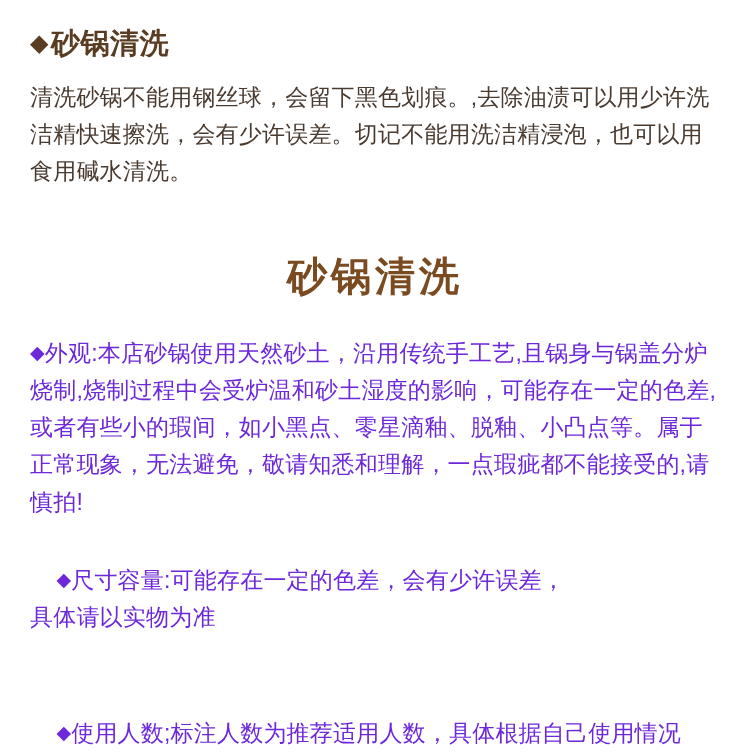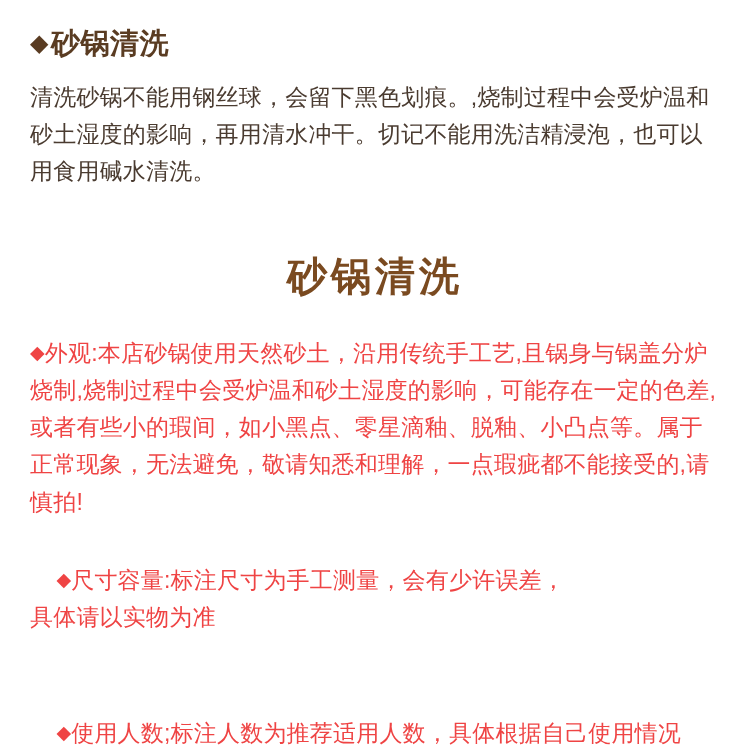--- a/index.html
+++ b/index.html
@@ -48,49 +48,49 @@
     font-weight: bold;
     color: #7a4a20;
     font-family: "Liberation Serif", "DejaVu Serif", serif;
     letter-spacing: 4px;
     margin: 62px 0 34px 0;
     line-height: 1.2;
   }
   .tip-block {
     font-size: 23px;
     line-height: 1.62;
-    color: #ef4444;
+    color: #6d28d9;
     margin: 0 0 2px 0;
     letter-spacing: 0.2px;
   }
   .tip-block .diamond {
     font-size: 19px;
     vertical-align: 2px;
   }
   .tip-gap { height: 2px; }
 </style>
 </head>
 <body>
 
 <div class="page">
 
   <h2 class="section-heading">
     <span class="diamond">◆</span><span>砂锅清洗</span>
   </h2>
 
-  <p class="body-text">清洗砂锅不能用钢丝球，会留下黑色划痕。,烧制过程中会受炉温和砂土湿度的影响，再用清水冲干。切记不能用洗洁精浸泡，也可以用食用碱水清洗。</p>
+  <p class="body-text">清洗砂锅不能用钢丝球，会留下黑色划痕。,去除油渍可以用少许洗洁精快速擦洗，会有少许误差。切记不能用洗洁精浸泡，也可以用食用碱水清洗。</p>
 
   <h1 class="tips-title">砂锅清洗</h1>
 
   <div class="tip-block">
     <span class="diamond">◆</span><span>外观:本店砂锅使用天然砂土，沿用传统手工艺,且锅身与锅盖分炉烧制,烧制过程中会受炉温和砂土湿度的影响，可能存在一定的色差,或者有些小的瑕间，如小黑点、零星滴釉、脱釉、小凸点等。属于正常现象，无法避免，敬请知悉和理解，一点瑕疵都不能接受的,请慎拍!</span>
   </div>
   <div class="tip-gap"></div>
   <div class="tip-block" style="white-space: pre-wrap;">
-    <span class="diamond">◆</span><span>尺寸容量:标注尺寸为手工测量，会有少许误差，
+    <span class="diamond">◆</span><span>尺寸容量:可能存在一定的色差，会有少许误差，
 具体请以实物为准</span>
   </div>
   <div class="tip-gap"></div>
   <div class="tip-block" style="white-space: pre-wrap;">
     <span class="diamond">◆</span><span>使用人数;标注人数为推荐适用人数，具体根据自己使用情况
 选择合适的大小!</span>
   </div>
 
 </div>
 

